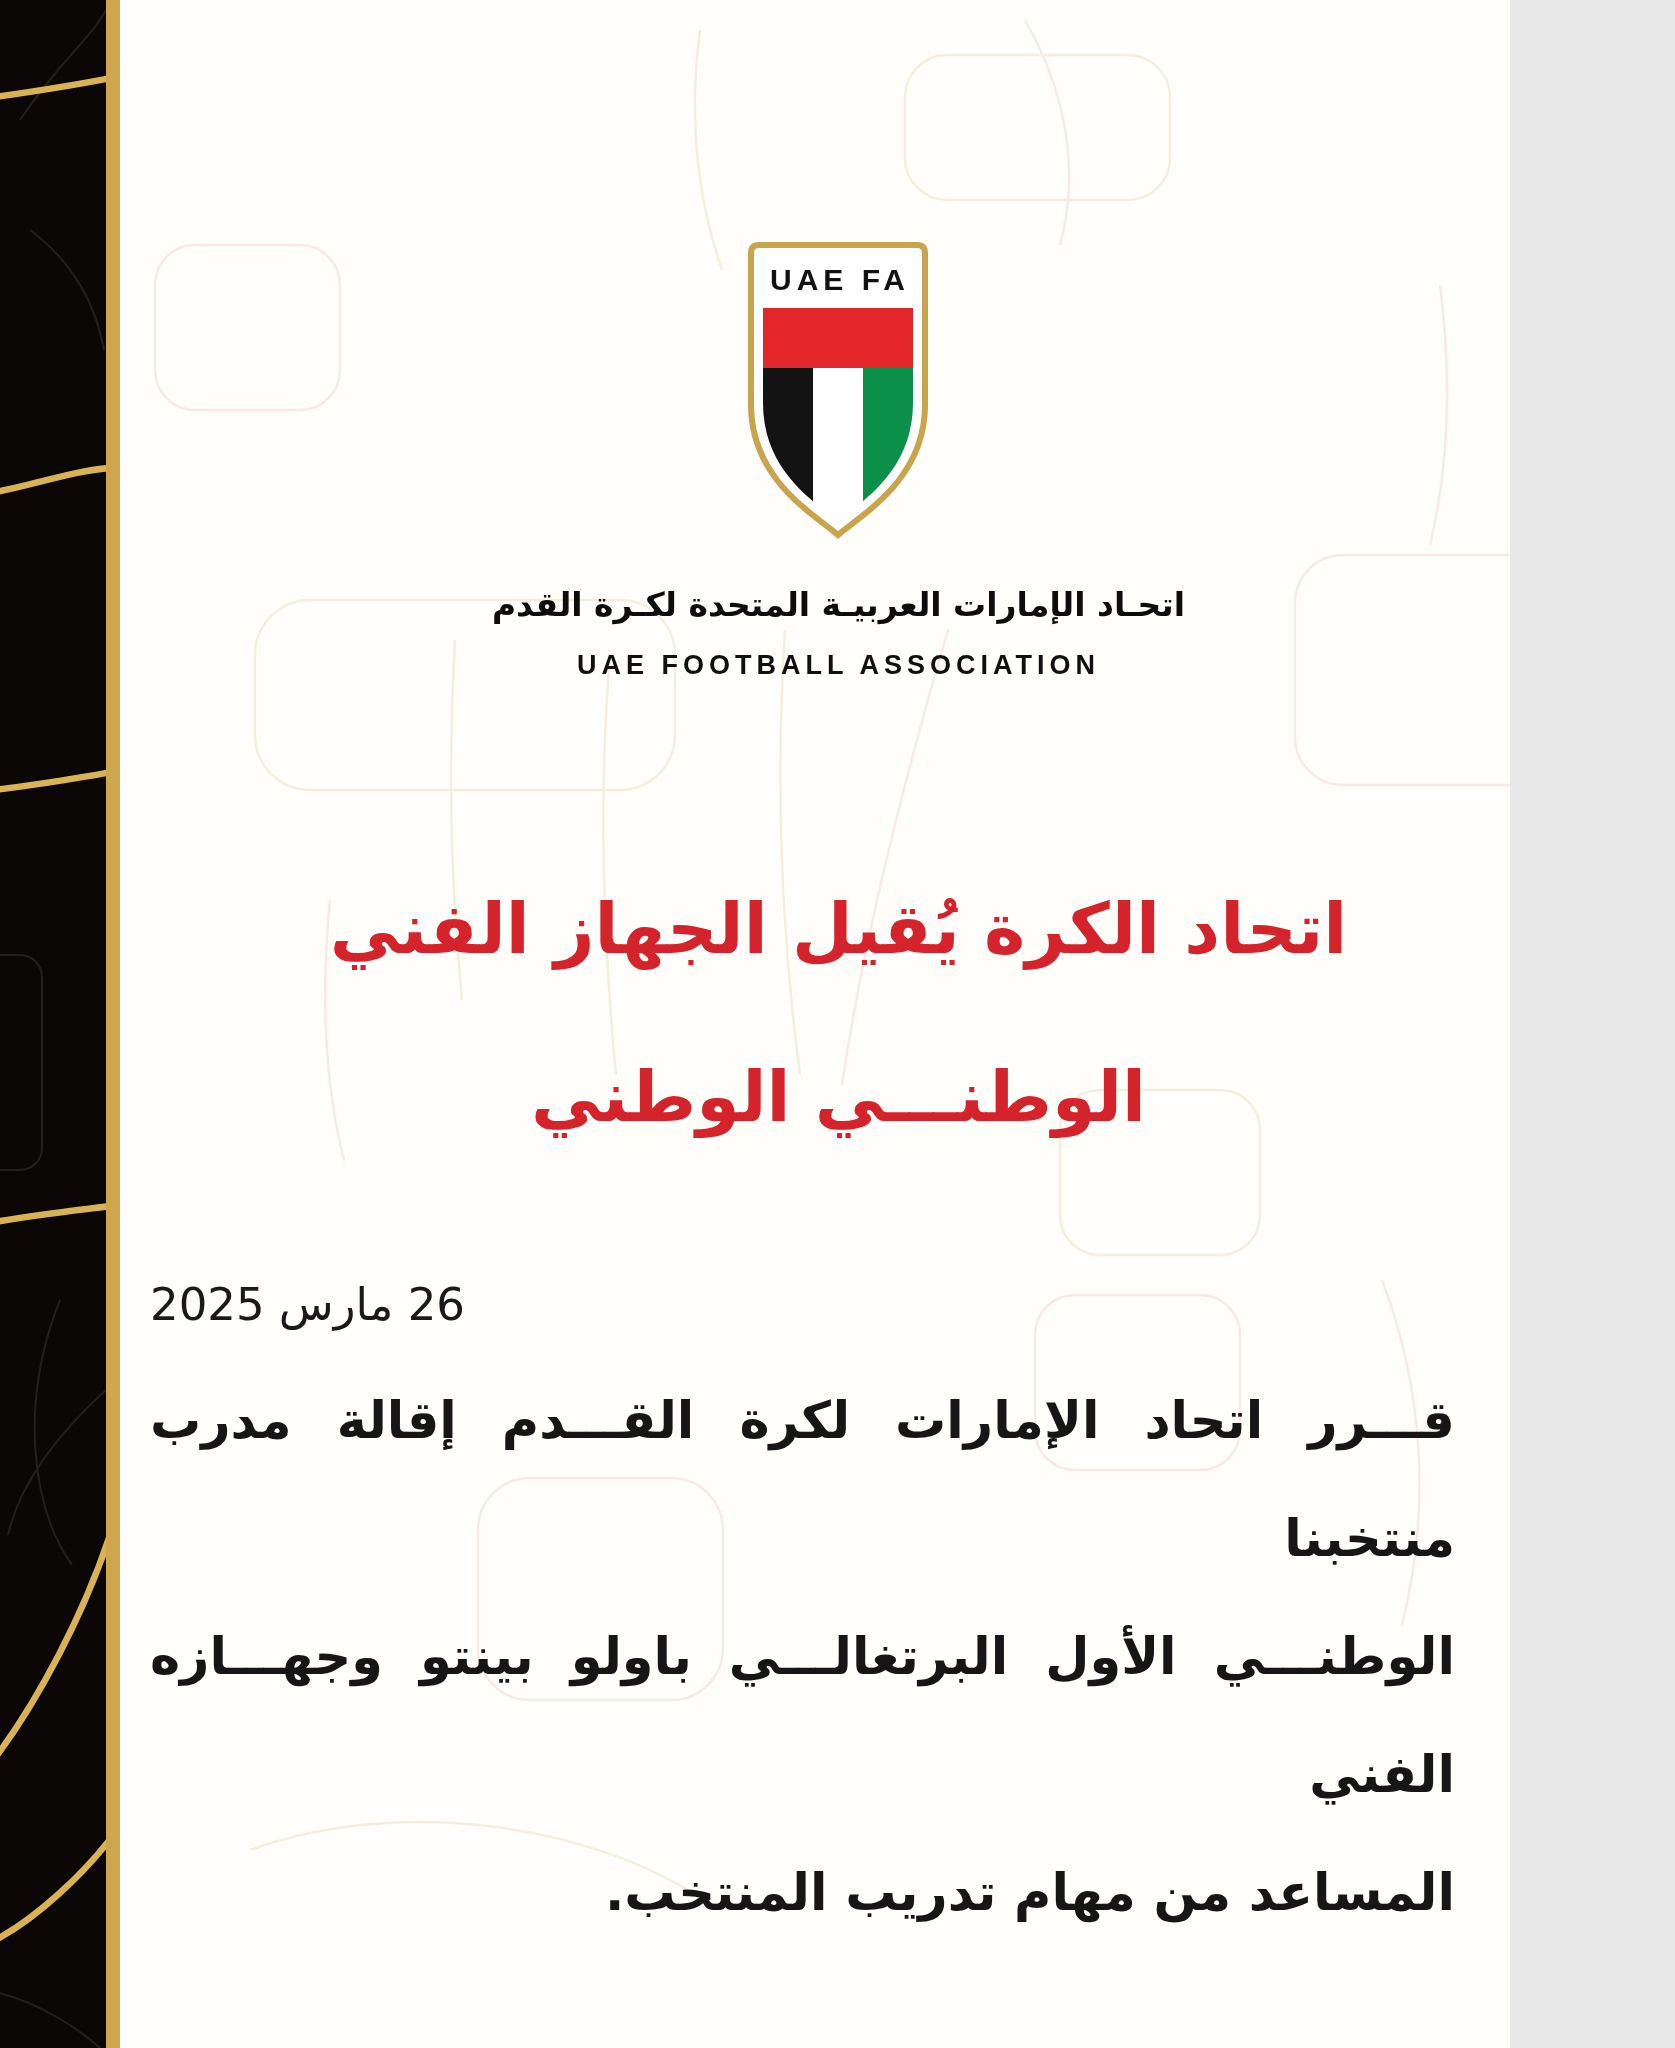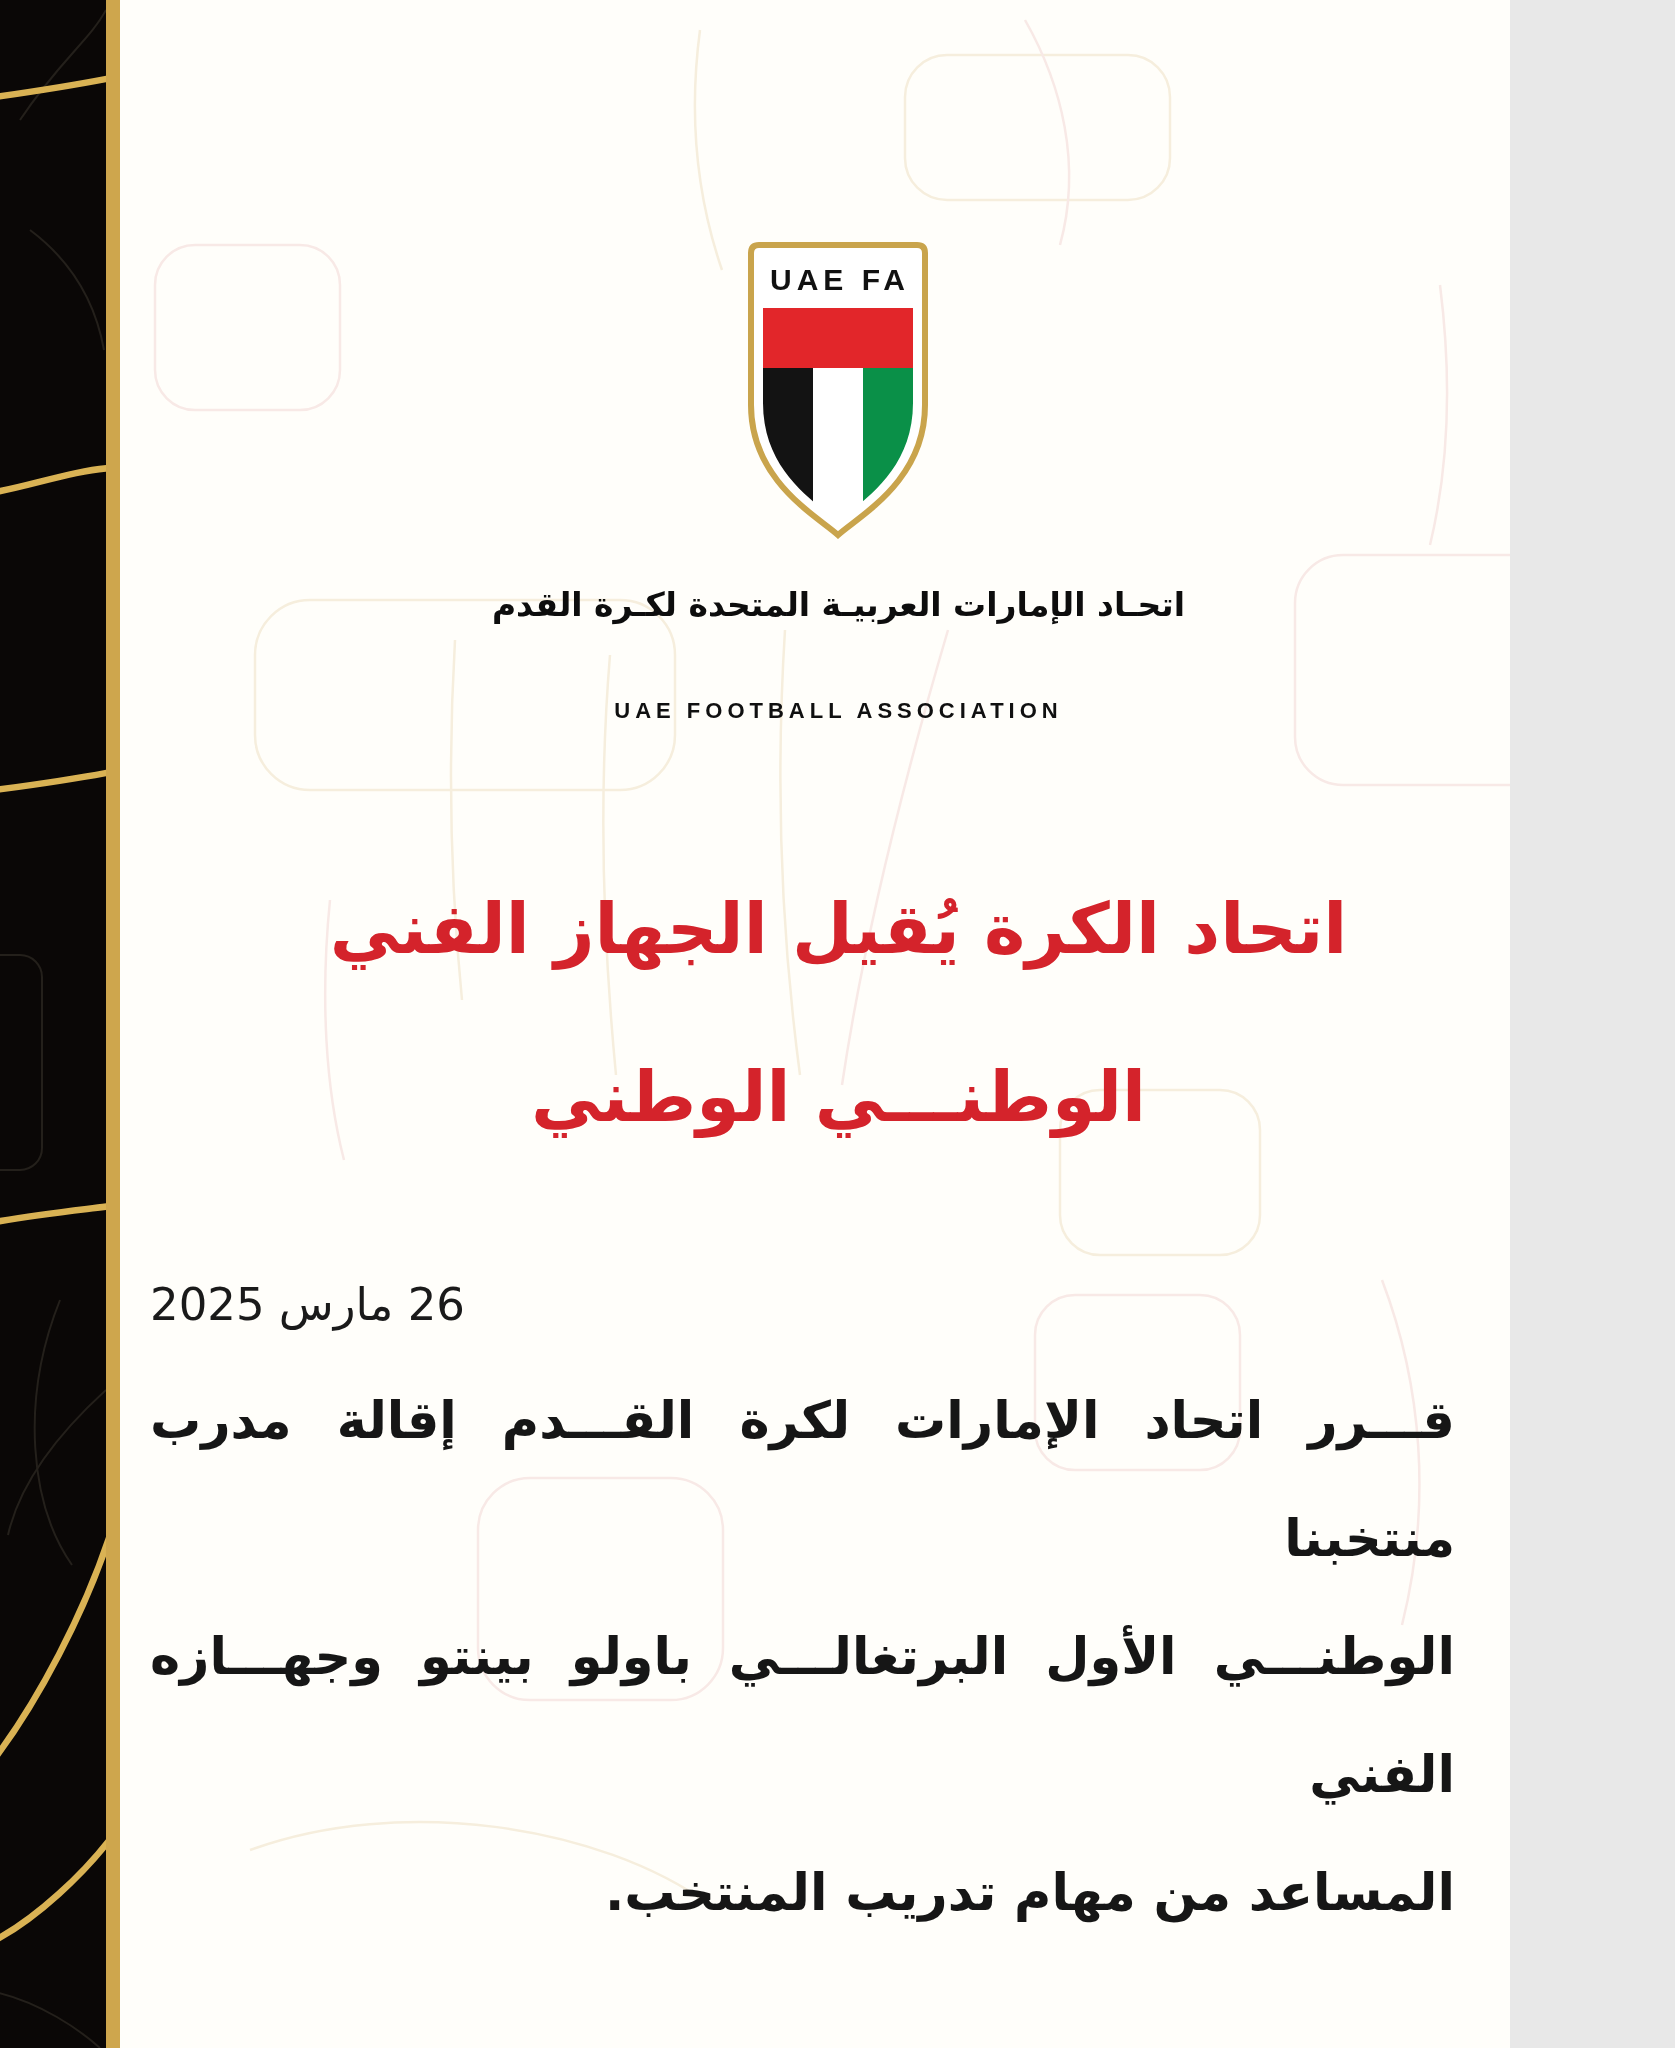--- a/index.html
+++ b/index.html
@@ -18,21 +18,21 @@
   .shield{position:absolute;left:743px;top:238px;width:190px;height:301px;}
   .shield text{font-family:"Liberation Sans","DejaVu Sans",sans-serif;}
   
   .arabic-name{
     position:absolute;left:120px;top:585px;width:1437px;text-align:center;
     direction:rtl;font-weight:bold;font-size:33px;color:#0D0D0D;letter-spacing:1px;
   }
   .english-name{
     position:absolute;left:120px;top:650px;width:1437px;text-align:center;
     font-family:"Liberation Sans","DejaVu Sans",sans-serif;
-    font-weight:bold;font-size:22px;letter-spacing:5px;color:#101010;margin-top:48px;
+    font-weight:bold;font-size:27px;letter-spacing:5px;color:#101010;
   }
   .headline{
     position:absolute;left:120px;top:845px;width:1437px;text-align:center;
     direction:rtl;font-weight:bold;font-size:70px;line-height:168px;color:#D4232B;
   }
   .date-line{
     position:absolute;left:150px;top:1278px;width:1305px;text-align:left;
     direction:rtl;font-size:45px;color:#1A1A1A;font-weight:normal;
   }
   .body-text{

